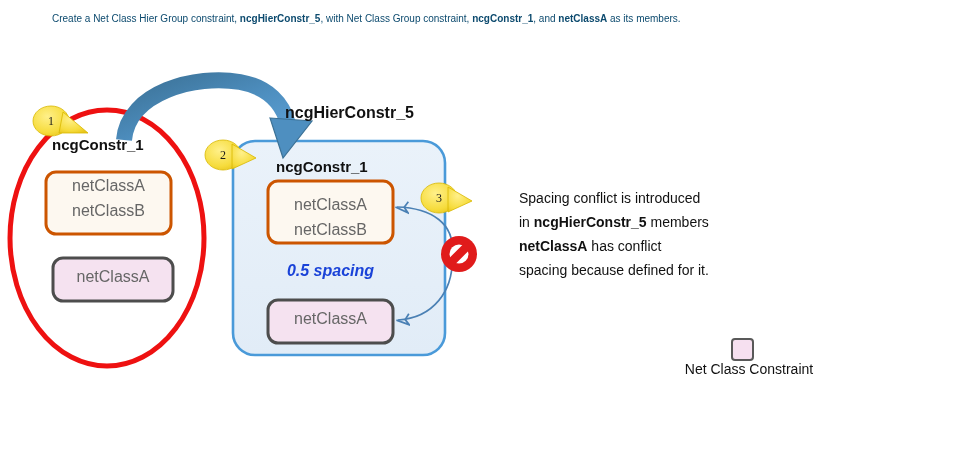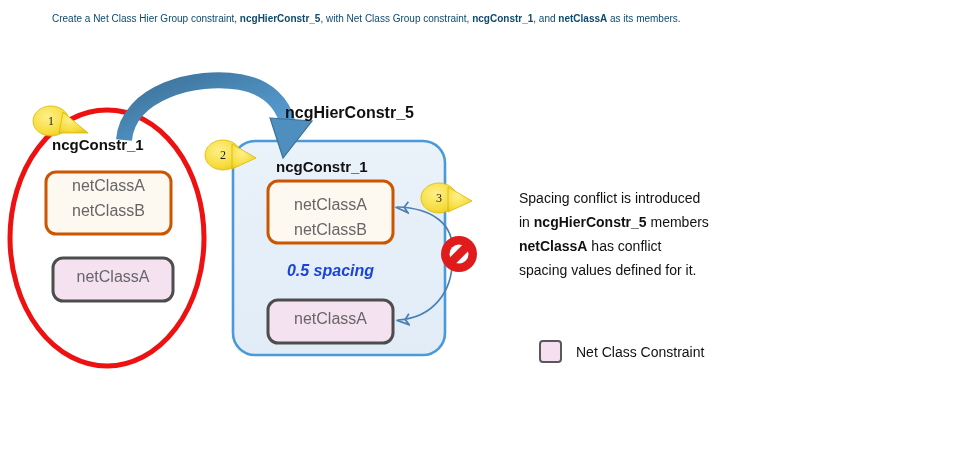--- a/index.html
+++ b/index.html
@@ -89,20 +89,21 @@
   #legend {
     position: absolute;
     left: 539px;
     top: 338px;
     width: 420px;
   }
   .leg-row {
     display: flex;
     align-items: center;
     height: 27px;
+    flex-direction: column;
   }
   .leg-sw {
     width: 19px;
     height: 19px;
     border-radius: 4px;
     flex: 0 0 auto;
     margin-right: 14px;
   }
   .leg-sw.ncc  { background: #f6e0f0; border: 2px solid #595959; }
   .leg-sw.ncgc { background: #fbe3d2; border: 2px solid #d2601a; }
@@ -202,21 +203,21 @@
   <div class="lbl grp-title" style="left:276px; top:158px;">ncgConstr_1</div>
   <div class="lbl net-item" style="left:268px; top:196px; width:125px;">netClassA</div>
   <div class="lbl net-item" style="left:268px; top:221px; width:125px;">netClassB</div>
   <div class="lbl spacing-lbl" style="left:268px; top:262px; width:125px; text-align:center;font-style:italic;">0.5 spacing</div>
   <div class="lbl net-item" style="left:268px; top:310px; width:125px;">netClassA</div>
 
   <div id="note">
     <div><span>Spacing conflict is introduced</span></div>
     <div><span>in </span><b>ncgHierConstr_5</b><span> members</span></div>
     <div><b>netClassA</b><span> has conflict</span></div>
-    <div><span>spacing values defined for it.</span></div>
+    <div><span>spacing because defined for it.</span></div>
   </div>
 
   <div id="legend">
 
     <div class="leg-row">
       <div class="leg-sw ncc"></div>
       <div class="leg-tx">Net Class Constraint</div>
     </div>
 
 

